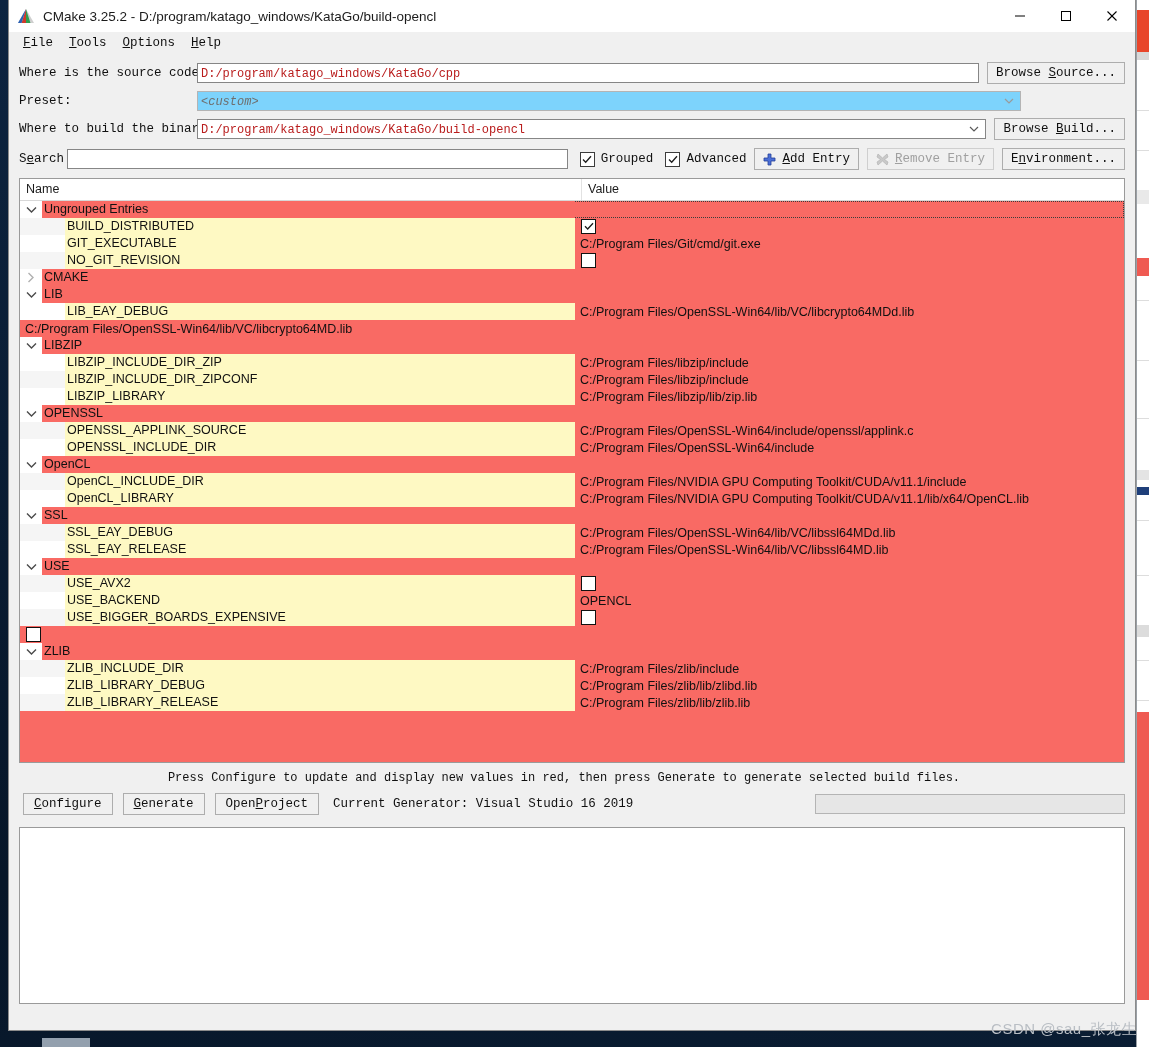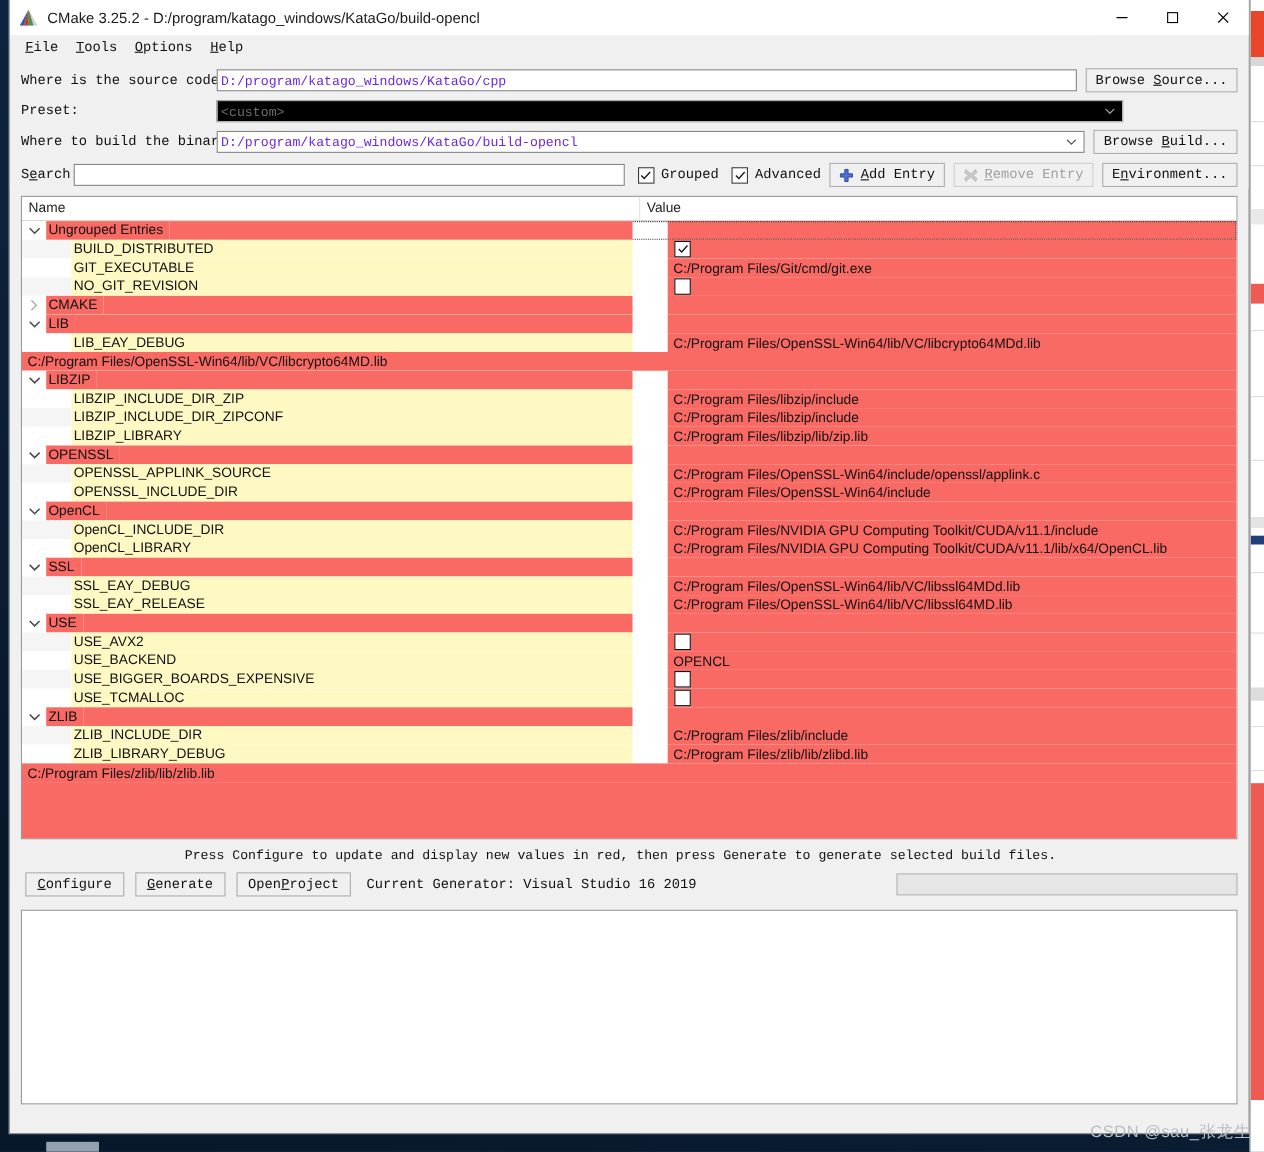--- a/index.html
+++ b/index.html
@@ -68,25 +68,25 @@
   
   #formarea { padding: 6px 0 0 0; background: #f0f0f0; }
   .frow { display: flex; align-items: center; height: 26px; padding: 0 10px; margin-bottom: 2px; }
   .flabel {
     font-family: "Liberation Mono", monospace; font-size: 12.5px; color: #101010;
     white-space: nowrap; width: 178px; flex: none;
   }
   .flabel u { text-decoration: underline; }
   .ftext {
     flex: 1; height: 20px; background: #ffffff; border: 1px solid #868686;
-    font-family: "Liberation Mono", monospace; font-size: 12px; color: #6d28d9;
+    font-family: "Liberation Mono", monospace; font-size: 12px; color: #b91c1c;
     padding: 0 3px; line-height: 20px; box-sizing: border-box; overflow: hidden;
     white-space: nowrap;
   }
-  .ftext.disabled { background: #000000; border-color: #b4b4b4; color: #6f6f6f; }
+  .ftext.disabled { background: #7dd3fc; border-color: #b4b4b4; color: #6f6f6f; font-style: italic; }
   .ftext.combo { position: relative; padding-right: 22px; }
   .combo-arrow {
     position: absolute; right: 6px; top: 50%; transform: translateY(-50%);
     width: 10px; height: 6px;
   }
   .btn {
     margin-left: 8px; height: 22px; min-width: 96px; background: #f0f0f0;
     border: 1px solid #adadad; box-sizing: border-box;
     font-family: "Liberation Mono", monospace; font-size: 12.5px; color: #101010;
     display: flex; align-items: center; justify-content: center; white-space: nowrap;
@@ -112,21 +112,21 @@
     height: 21px; background: #ffffff; border-bottom: 1px solid #d8d8d8;
     display: flex; position: relative;
   }
   .th {
     font-size: 12.5px; color: #1b1b1b; padding-left: 6px; line-height: 21px;
     font-family: "Liberation Sans", sans-serif;
   }
   #th-name { width: 555px; flex: none; border-right: 1px solid #e2e2e2; }
   #th-value { flex: 1; }
   #tree-body { position: relative; }
-  .trow { display: flex; height: 17px; position: relative; gap: 32px; }
+  .trow { display: flex; height: 17px; position: relative; }
   .tname {
     width: 555px; flex: none; display: flex; align-items: center; position: relative;
     box-sizing: border-box;
   }
   .tval {
     flex: 1; background: #f96a64; display: flex; align-items: center;
     font-size: 12.5px; color: #111; padding-left: 5px; box-sizing: border-box;
     white-space: nowrap; overflow: hidden;
   }
   
@@ -569,24 +569,20 @@
           <div class="trow child odd">
             <div class="tname">
               <span class="gutter"></span>
               <span class="clabel">USE_BIGGER_BOARDS_EXPENSIVE</span>
             </div>
             <div class="tval">
               <span class="cellchk"></span>
             </div>
           </div>
           <div class="trow child even">
-            <div class="tname">
-              <span class="gutter"></span>
-              <span class="clabel">USE_TCMALLOC</span>
-            </div>
             <div class="tval">
               <span class="cellchk"></span>
             </div>
           </div>
           <div class="trow group">
             <div class="tname">
               <span class="chev">
                 <svg width="11" height="8" viewBox="0 0 11 8">
                   <path d="M1 1.5 L5.5 6 L10 1.5" fill="none" stroke="#4a4a4a" stroke-width="1.4"></path>
                 </svg>
@@ -608,20 +604,24 @@
           <div class="trow child even">
             <div class="tname">
               <span class="gutter"></span>
               <span class="clabel">ZLIB_LIBRARY_DEBUG</span>
             </div>
             <div class="tval">
               <span>C:/Program Files/zlib/lib/zlibd.lib</span>
             </div>
           </div>
           <div class="trow child odd">
+            <div class="tname">
+              <span class="gutter"></span>
+              <span class="clabel">ZLIB_LIBRARY_RELEASE</span>
+            </div>
             <div class="tval">
               <span>C:/Program Files/zlib/lib/zlib.lib</span>
             </div>
           </div>
         </div>
       <div id="tree-filler" style="height: 52px;"></div>
     </div>
 
     <div id="status-line">Press Configure to update and display new values in red, then press Generate to generate selected build files.</div>
 

